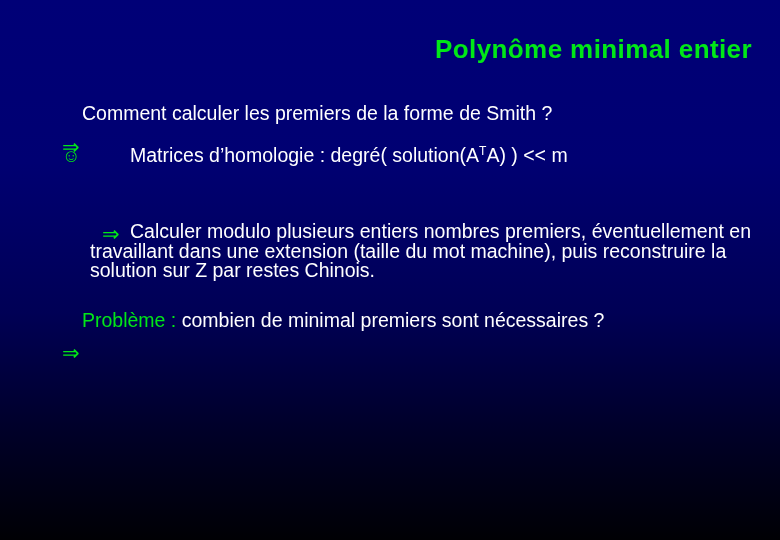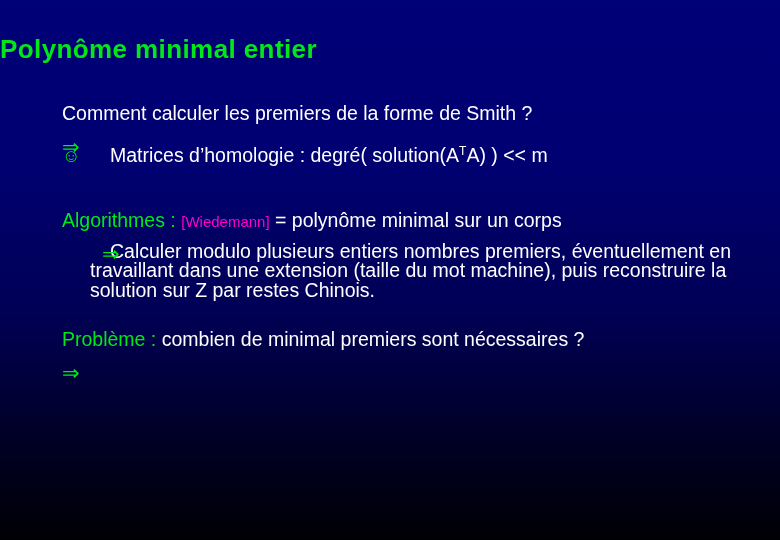--- a/index.html
+++ b/index.html
@@ -20,21 +20,21 @@
     box-sizing: border-box;
     overflow: hidden;
   }
 
   
   #slide-title {
     position: absolute;
     top: 34px;
     left: 0;
     width: 752px;
-    text-align: left;
+    text-align: right;
     color: #00e817;
     font-size: 26px;
     font-weight: bold;
     letter-spacing: 0.4px;
     white-space: nowrap;
   }
 
   
   #body-block {
     position: absolute;
@@ -84,21 +84,21 @@
     transform: translateY(0px);
   }
 
   
   .bulleted.wrap {
     padding-left: 28px;
     text-indent: 20px;
   }
   .bulleted.wrap .bullet { left: -0px; }
 
-  .txt { white-space: normal; }
+  .txt { white-space: normal; margin-left: 20px; }
   .nowrap { white-space: nowrap; }
 
   .green { color: #00e817; }
   .magenta { color: #ff00cd; }
   .white { color: #ffffff; }
 
   .ref {
     font-size: 15px;
   }
 
@@ -137,23 +137,20 @@
 
     <div class="para bulleted">
       <span class="bullet">
         <span class="smiley-glyph">☺</span>
       </span>
       <span class="txt nowrap"><span>Matrices d’homologie : degré( solution(A</span><sup>T</sup><span>A) )  &lt;&lt;  m</span></span>
     </div>
 
     <div class="gap-lg"></div>
 
-    <div class="para plain">
-      <span class="txt nowrap"><span class="green">Algorithmes :</span><span>&nbsp;</span><span class="magenta ref">[Wiedemann]</span><span>&nbsp;</span><span class="white">= polynôme minimal sur un corps</span></span>
-    </div>
 
     <div class="line-gap"></div>
 
     <div class="para bulleted wrap">
       <span class="bullet">
         <span class="arrow-glyph">⇒</span>
       </span>
       <span class="txt">Calculer modulo plusieurs entiers nombres premiers, éventuellement en travaillant dans une extension (taille du mot machine), puis reconstruire la solution sur Z par restes Chinois.</span>
     </div>
 

